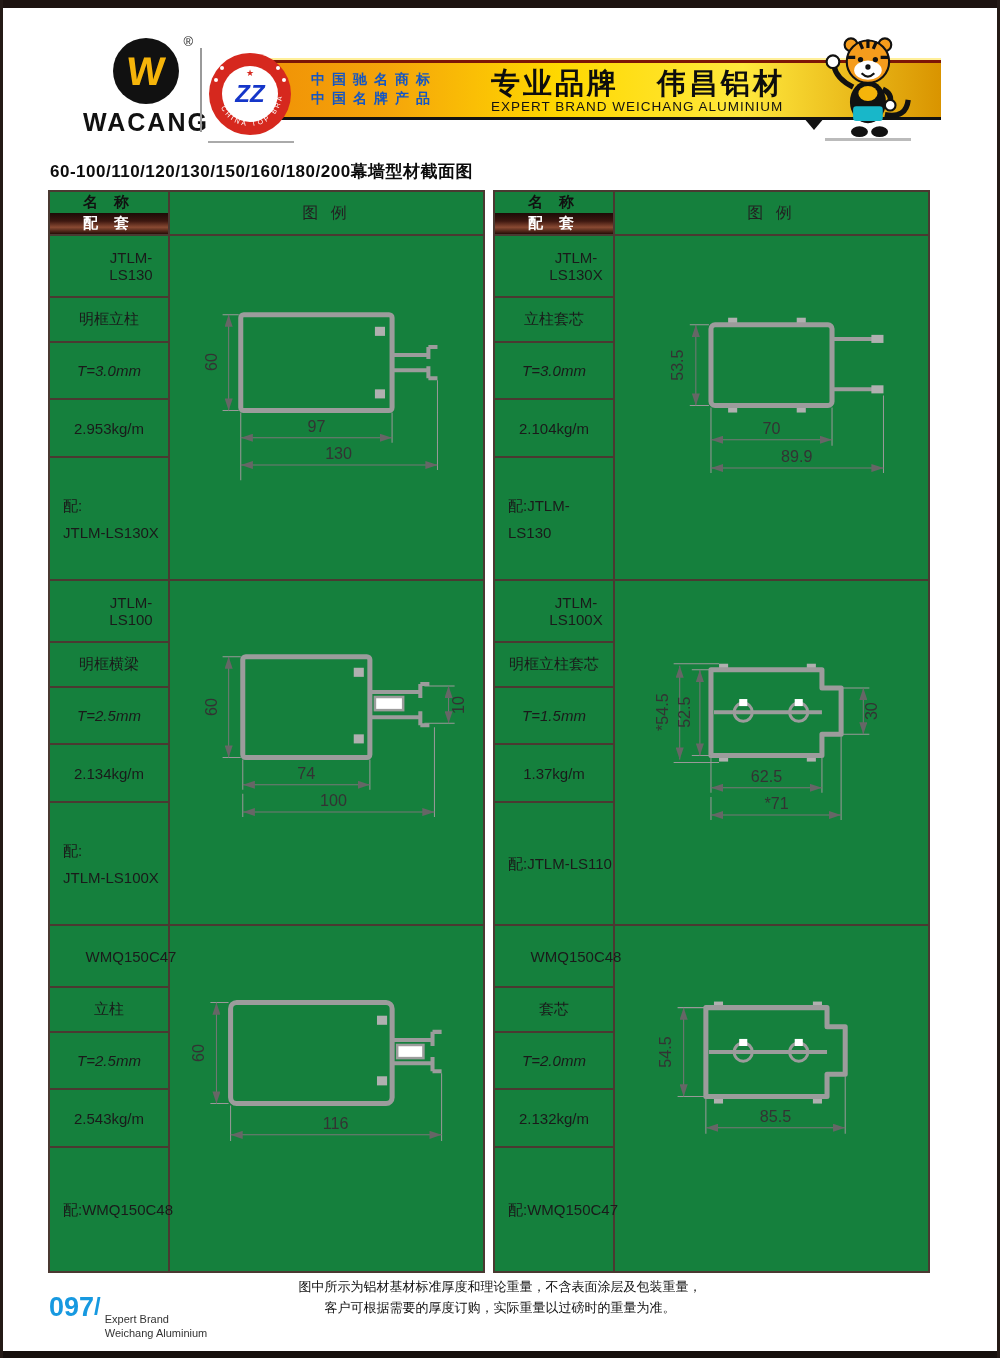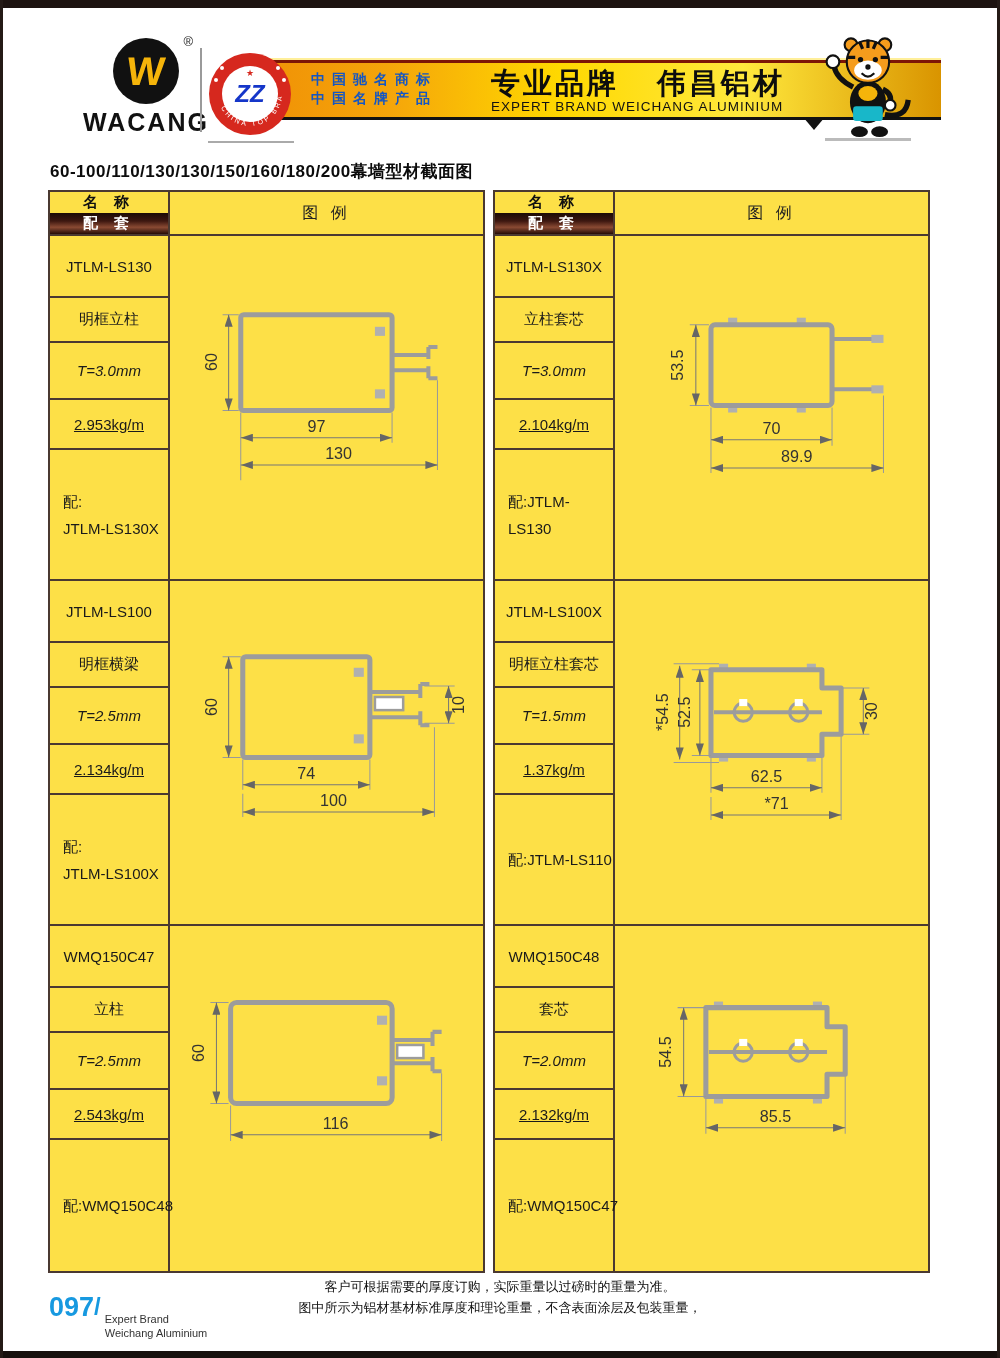--- a/index.html
+++ b/index.html
@@ -41,37 +41,37 @@
   .tiger{position:absolute;left:818px;top:24px;width:96px;height:106px;}
   .uline1{position:absolute;left:205px;top:133px;width:86px;height:2px;background:#aaa;}
   .uline2{position:absolute;left:822px;top:130px;width:86px;height:3px;background:#bbb;}
 
   
   .ptitle{position:absolute;left:47px;top:160px;font-size:17px;font-weight:bold;color:#0c0c0c;letter-spacing:.5px;}
 
   
   .tables{position:absolute;left:45px;top:190px;display:flex;gap:8px;}
   .ptable{display:grid;grid-template-columns:120px 313px;grid-template-rows:44px 345px 345px 345px;
-          border:2px solid var(--bd);background:#fde047;}
+          border:2px solid var(--bd);background:#15803d;}
   .c1{border-right:2px solid var(--bd);}
   .rl{border-bottom:2px solid var(--bd);}
   .hname{display:flex;flex-direction:column;}
   .hname .nm{flex:1;display:flex;align-items:center;justify-content:center;
              font-size:15px;font-weight:bold;color:#111;letter-spacing:6px;}
   .hname .mt{flex:1;display:flex;align-items:center;justify-content:center;color:#fff;
              font-size:15px;font-weight:bold;letter-spacing:6px;
              background:linear-gradient(180deg,#1c0b06 0%,#3d1710 38%,#8a4a33 68%,#260d07 100%);}
   .hleg{display:flex;align-items:center;justify-content:center;font-size:16px;color:#222;letter-spacing:4px;}
   .labels{display:flex;flex-direction:column;}
   .labels .cell{display:flex;align-items:center;justify-content:center;text-align:center;
                 font-size:15px;color:#1a1a1a;border-bottom:2px solid var(--bd);}
-  .labels .r1{height:62px;}
+  .labels .r1{height:62px;padding-left:44px;}
   .labels .r2{height:45px;}
   .labels .r3{height:57px;font-style:italic;}
-  .labels .r4{height:50px;text-decoration:underline;}
+  .labels .r4{height:58px;}
   .labels .mate{flex:1;border-bottom:none;flex-direction:column;align-items:flex-start;
                 justify-content:center;padding-left:13px;text-align:left;line-height:1.8;}
   .diagram{display:flex;align-items:center;justify-content:center;}
   .diagram svg{width:100%;height:100%;}
 
   
   .w5{fill:none;stroke:var(--wall);stroke-width:5;stroke-linejoin:round;}
   .w4{fill:none;stroke:var(--wall);stroke-width:4;}
   .w3{fill:none;stroke:var(--wall);stroke-width:3;}
   .hole{fill:#fff;stroke:var(--wall);stroke-width:2.5;}
@@ -162,21 +162,21 @@
       <circle cx="44" cy="33" r="2.5" fill="#111"></circle>
       <path d="M38 39 q6 6 12 0" stroke="#111" stroke-width="2" fill="none"></path>
       <ellipse cx="36" cy="94" rx="8" ry="5" fill="#111"></ellipse>
       <ellipse cx="55" cy="94" rx="8" ry="5" fill="#111"></ellipse>
     </svg>
 
     <div class="uline1"></div>
     <div class="uline2"></div>
   </div>
 
-  <div class="ptitle">60-100/110/130/130/150/160/180/200幕墙型材截面图</div>
+  <div class="ptitle">60-100/110/120/130/150/160/180/200幕墙型材截面图</div>
 
   <div class="tables">
 
     <div class="ptable">
       <div class="hname c1 rl">
         <div class="nm">名 称</div>
         <div class="mt">配 套</div>
       </div>
       <div class="hleg rl">图    例</div>
 
@@ -360,22 +360,22 @@
           <line class="d" x1="68" y1="80" x2="68" y2="168"></line>
           <text class="dt" x="55" y="124" transform="rotate(-90 55 124)">54.5</text>
           <line class="d" x1="90" y1="199" x2="228" y2="199"></line>
           <text class="dt" x="159" y="193">85.5</text>
         </svg>
       </div>
     </div>
   </div>
 
   <div class="note">
+    <div>图中所示为铝材基材标准厚度和理论重量，不含表面涂层及包装重量，</div>
     <div>客户可根据需要的厚度订购，实际重量以过磅时的重量为准。</div>
-    <div>图中所示为铝材基材标准厚度和理论重量，不含表面涂层及包装重量，</div>
   </div>
 
   <div class="pagenum">
     <span class="num">097</span>
     <span class="slash">/</span>
     <span class="cap">
       <div>Expert Brand</div>
       <div>Weichang Aluminium</div>
     </span>
   </div>

